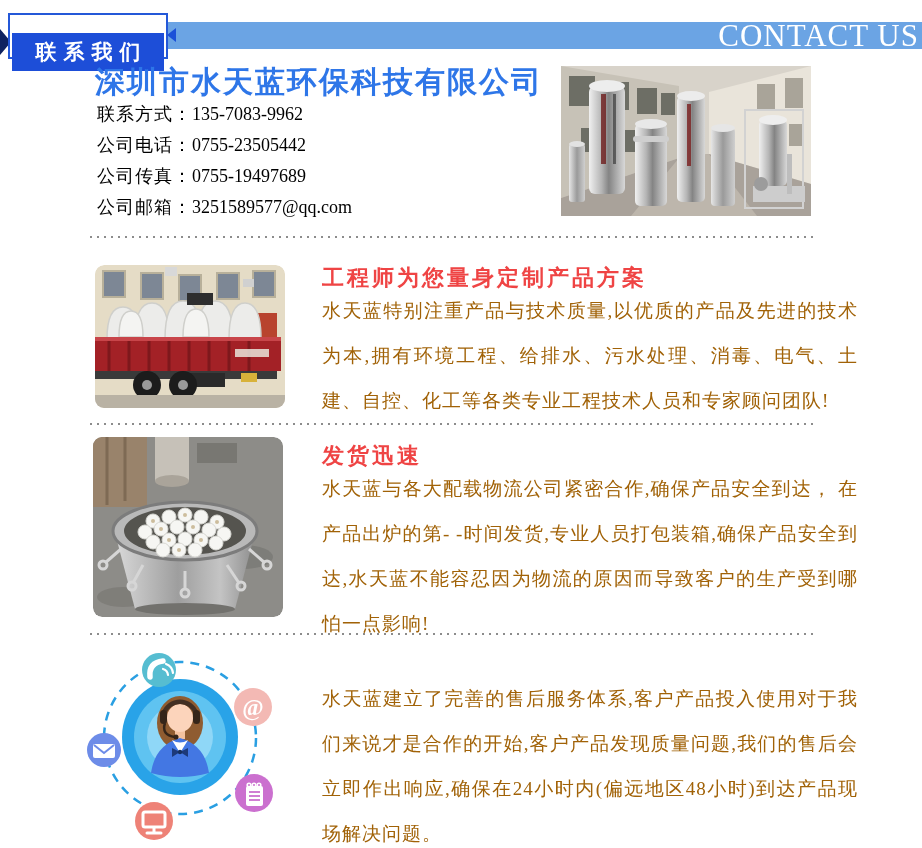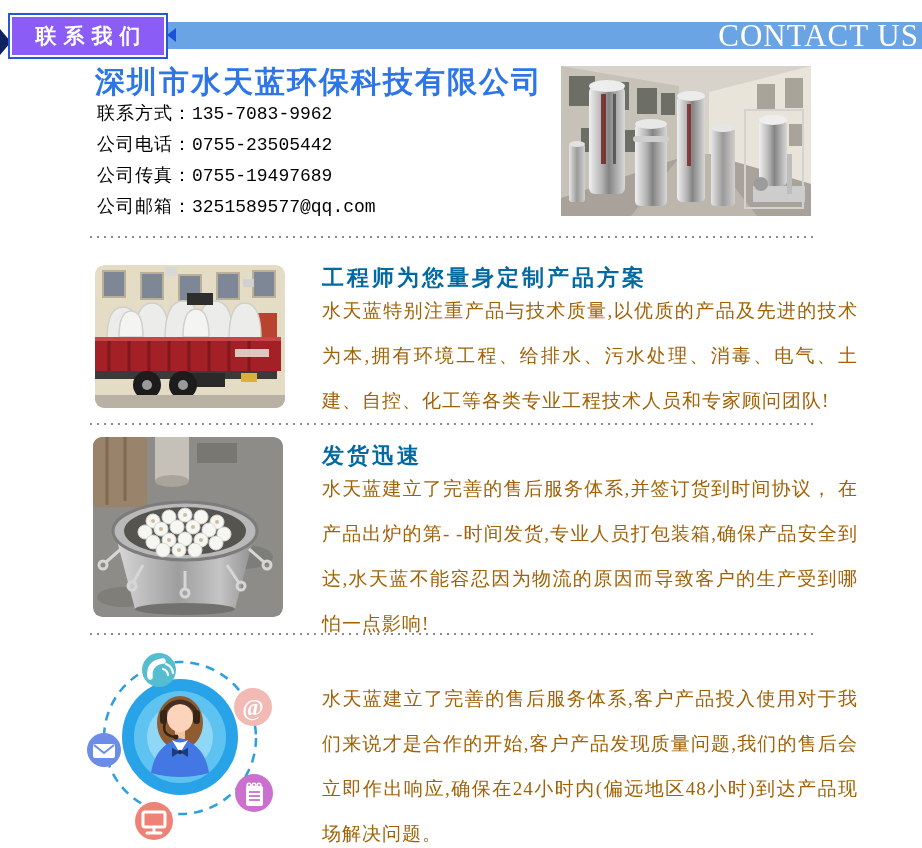--- a/index.html
+++ b/index.html
@@ -5,43 +5,43 @@
   html,body{margin:0;padding:0;background:#ffffff;}
   .page{position:relative;width:922px;height:848px;background:#fff;overflow:hidden;
         font-family:"Liberation Serif","DejaVu Serif",serif;}
 
   
   .hdr-bar{position:absolute;left:166px;top:22px;right:0;height:27px;background:#6BA4E4;}
   .hdr-en{position:absolute;right:3px;top:0;height:27px;line-height:27px;color:#fff;
           font-size:31px;letter-spacing:1px;font-family:"Liberation Serif",serif;}
   .hdr-box-outer{position:absolute;left:8px;top:13px;width:152px;height:38px;
           border:2px solid #2458D8;background:#fff;padding:2px;box-sizing:content-box;}
-  .hdr-box-inner{width:100%;height:100%;background:#8b5cf6;color:#fff;display:flex;
+  .hdr-box-inner{width:100%;height:100%;background:#1d4ed8;color:#fff;display:flex;
           align-items:center;justify-content:center;font-size:21px;font-weight:bold;
-          letter-spacing:7px;text-indent:7px;}
+          letter-spacing:7px;text-indent:7px;margin-top:16px;}
   .hdr-left-arrow{position:absolute;left:0;top:29px;width:0;height:0;
           border-top:13px solid transparent;border-bottom:13px solid transparent;
           border-left:11px solid #0E2260;}
   .hdr-notch{position:absolute;left:167px;top:28px;width:0;height:0;
           border-top:7px solid transparent;border-bottom:7px solid transparent;
           border-right:9px solid #1B50D8;}
 
   
   .company-name{position:absolute;left:95px;top:62px;font-size:30px;font-weight:bold;
           color:#2E76E8;letter-spacing:2px;}
   .contact-list{position:absolute;left:97px;top:99px;font-size:18px;color:#000;}
-  .contact-row{height:31px;line-height:31px;font-family:Liberation Mono, monospace;}
+  .contact-row{height:31px;line-height:31px;}
   .contact-row .lbl{letter-spacing:1px;}
 
   
   .divider{position:absolute;left:90px;width:725px;height:2px;
           background-image:repeating-linear-gradient(to right,#8C8C8C 0 2px,transparent 2px 7px);}
 
   
-  .sec-heading{position:absolute;left:322px;font-size:22px;font-weight:bold;color:#0369a1;
+  .sec-heading{position:absolute;left:322px;font-size:22px;font-weight:bold;color:#ef4444;
           letter-spacing:3px;}
   .sec-body{position:absolute;left:322px;width:536px;font-size:19px;line-height:45px;
           color:#a16207;text-align:justify;letter-spacing:1px;}
 
   .photo{position:absolute;display:block;}
   .rounded{border-radius:9px;overflow:hidden;}
 </style>
 </head>
 <body>
 
@@ -252,21 +252,21 @@
         <circle cx="92" cy="156" r="4"></circle>
       <path d="M134,128 L146,146"></path>
         <circle cx="148" cy="149" r="4"></circle>
       <path d="M156,112 L172,126"></path>
         <circle cx="174" cy="128" r="4"></circle>
     </g>
     <ellipse cx="92" cy="172" rx="50" ry="6" fill="#72716d"></ellipse>
   </svg>
 
   <div class="sec-heading" style="top:441px">发货迅速</div>
-  <div class="sec-body" style="top:466px">水天蓝建立了完善的售后服务体系,并签订货到时间协议， 在产品出炉的第- -时间发货,专业人员打包装箱,确保产品安全到达,水天蓝不能容忍因为物流的原因而导致客户的生产受到哪怕一点影响!</div>
+  <div class="sec-body" style="top:466px">水天蓝与各大配载物流公司紧密合作,确保产品安全到达， 在产品出炉的第- -时间发货,专业人员打包装箱,确保产品安全到达,水天蓝不能容忍因为物流的原因而导致客户的生产受到哪怕一点影响!</div>
 
   <svg class="photo" style="left:85px;top:645px;" width="190" height="200" viewBox="0 0 190 200">
 
     <circle cx="95" cy="93" r="76" fill="none" stroke="#2A9FE2" stroke-width="2.5" stroke-dasharray="9 7"></circle>
 
     <circle cx="95" cy="92" r="58" fill="#29A3E8"></circle>
     <circle cx="95" cy="92" r="46" fill="#5FC3F1"></circle>
     <circle cx="95" cy="92" r="33" fill="#8FD7F7"></circle>
 
     <g>

